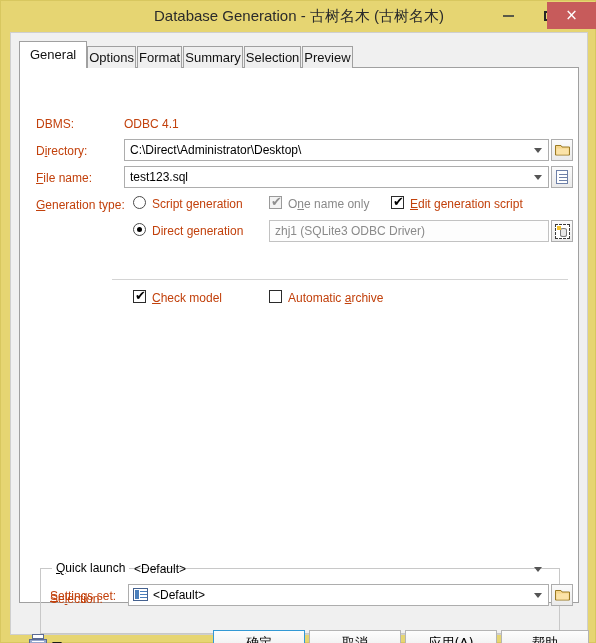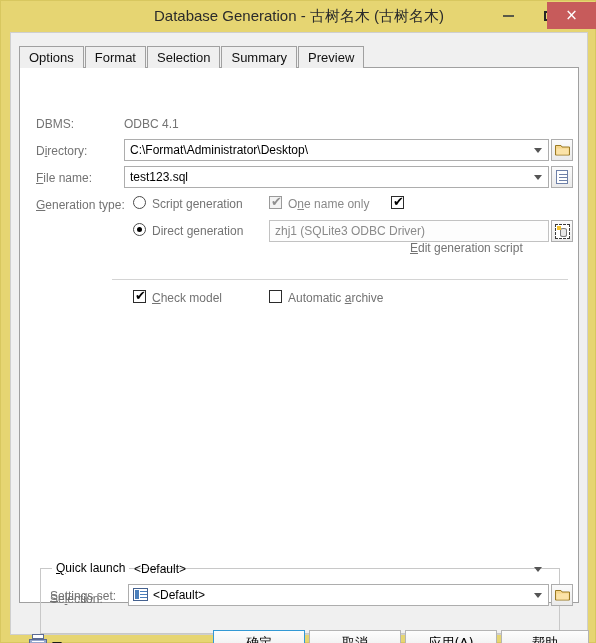--- a/index.html
+++ b/index.html
@@ -90,21 +90,21 @@
     position: absolute;
     left: 8px; top: 8px;
     height: 27px;
     display: flex;
     align-items: flex-end;
     z-index: 5;
   }
   .tab {
     height: 22px;
     line-height: 22px;
-    padding: 0 9px;
+    padding: 0 1px;
     margin-right: 1px;
     background: #efefef;
     border: 1px solid #a0a0a0;
     border-bottom: none;
     box-sizing: border-box;
     font-size: 13px;
     color: #111;
     white-space: nowrap;
     cursor: default;
   }
@@ -126,21 +126,21 @@
     width: 560px; height: 536px;
     background: #ffffff;
     border: 1px solid #a0a0a0;
     box-sizing: border-box;
   }
 
   
   .lbl {
     position: absolute;
     font-size: 12px;
-    color: #737373;
+    color: #c2410c;
     white-space: nowrap;
   }
   .acc { text-decoration: underline; }
 
   .field {
     position: absolute;
     box-sizing: border-box;
     border: 1px solid #adadad;
     background: #ffffff;
     height: 22px;
@@ -361,35 +361,36 @@
       <div class="max-glyph"></div>
     </div>
     <div class="caption-btn" id="btn-close">
       <span class="close-glyph">×</span>
     </div>
   </div>
 
   <div id="client">
 
     <div id="tabstrip">
+      <div class="tab active">General</div>
       <div class="tab">Options</div>
       <div class="tab">Format</div>
+      <div class="tab">Summary</div>
       <div class="tab">Selection</div>
-      <div class="tab">Summary</div>
       <div class="tab">Preview</div>
     </div>
 
     <div id="tabpage">
 
       <div class="lbl" style="left:16px; top:49px;">DBMS:</div>
       <div class="lbl" style="left:104px; top:49px;">ODBC 4.1</div>
 
       <div class="lbl" style="left:16px; top:76px;"><span>D</span><span class="acc">i</span><span>rectory:</span></div>
       <div class="field" style="left:104px; top:71px; width:425px;">
-        <span>C:\Format\Administrator\Desktop\</span>
+        <span>C:\Direct\Administrator\Desktop\</span>
         <span class="chev"></span>
       </div>
       <div class="iconbtn" style="left:531px; top:71px;">
         <svg width="15" height="12" viewBox="0 0 15 12">
           <path d="M0.5 1.5 L0.5 11 L14.5 11 L14.5 3 L7 3 L6 1.5 Z" fill="#f6d68b" stroke="#9a7a24"></path>
           <path d="M1.5 4.5 L13.5 4.5 L13.5 10.5 L1.5 10.5 Z" fill="#fbe3a8" stroke="none"></path>
         </svg>
       </div>
 
       <div class="lbl" style="left:16px; top:103px;"><span></span><span class="acc">F</span><span>ile name:</span></div>
@@ -416,21 +417,21 @@
       <div class="lbl" style="left:132px; top:156px;">Direct generation</div>
 
       <div class="cb dis" style="left:249px; top:128px;">
         <span class="tick">✔</span>
       </div>
       <div class="lbl" style="left:268px; top:129px; color:#8a8a8a;"><span>O</span><span class="acc">n</span><span>e name only</span></div>
 
       <div class="cb" style="left:371px; top:128px;">
         <span class="tick">✔</span>
       </div>
-      <div class="lbl" style="left:390px; top:129px;margin-top:44px;"><span></span><span class="acc">E</span><span>dit generation script</span></div>
+      <div class="lbl" style="left:390px; top:129px;"><span></span><span class="acc">E</span><span>dit generation script</span></div>
 
       <div class="field disabled" style="left:249px; top:152px; width:280px; padding-right:6px;">
         <span>zhj1 (SQLite3 ODBC Driver)</span>
       </div>
       <div class="iconbtn" style="left:531px; top:152px;">
         <span class="dbicon">
           <span class="cyl"></span>
             <span class="spark"></span>
         </span>
       </div>

